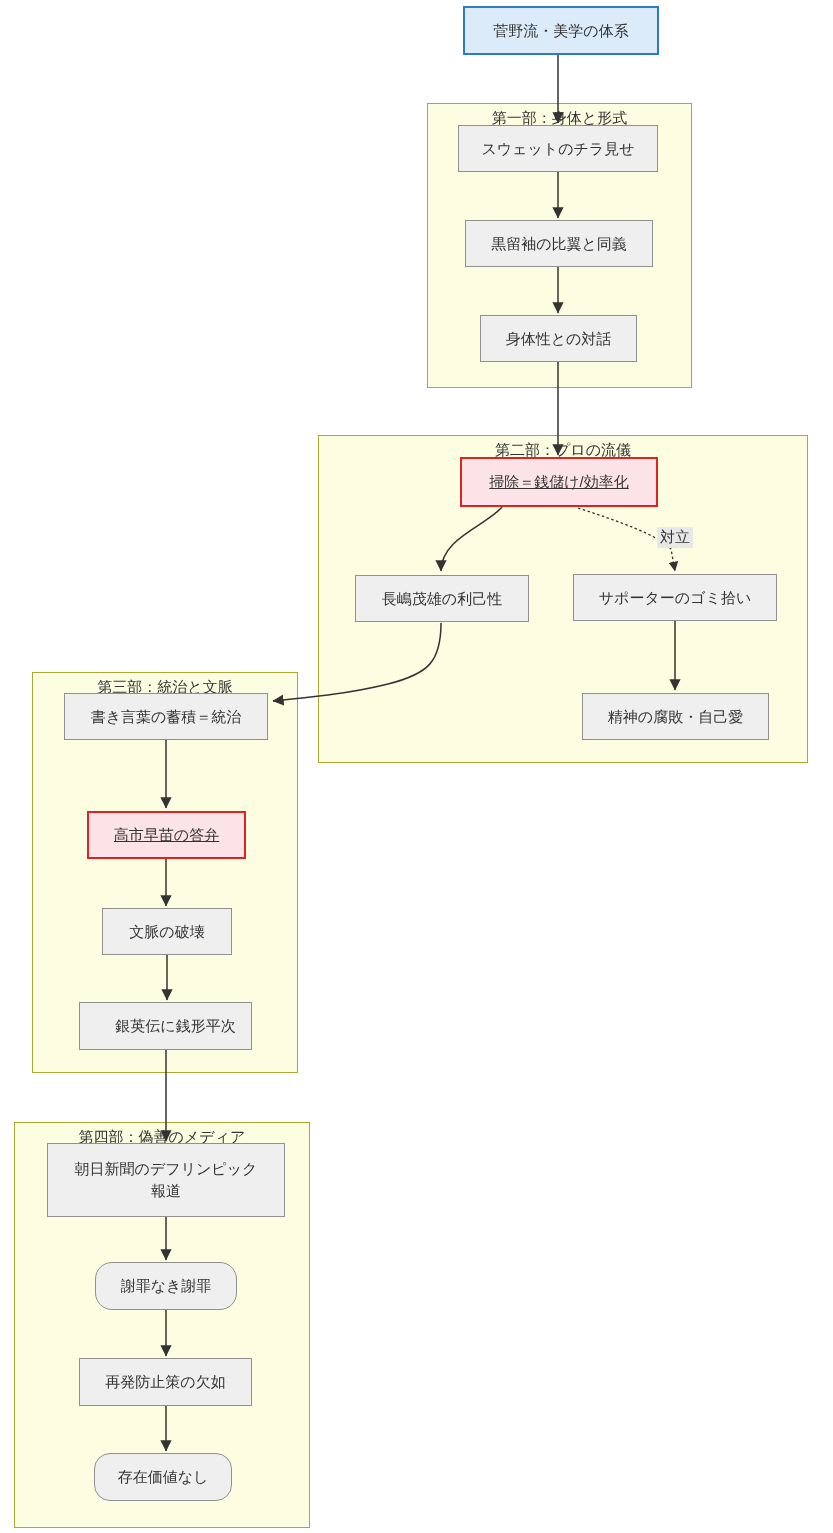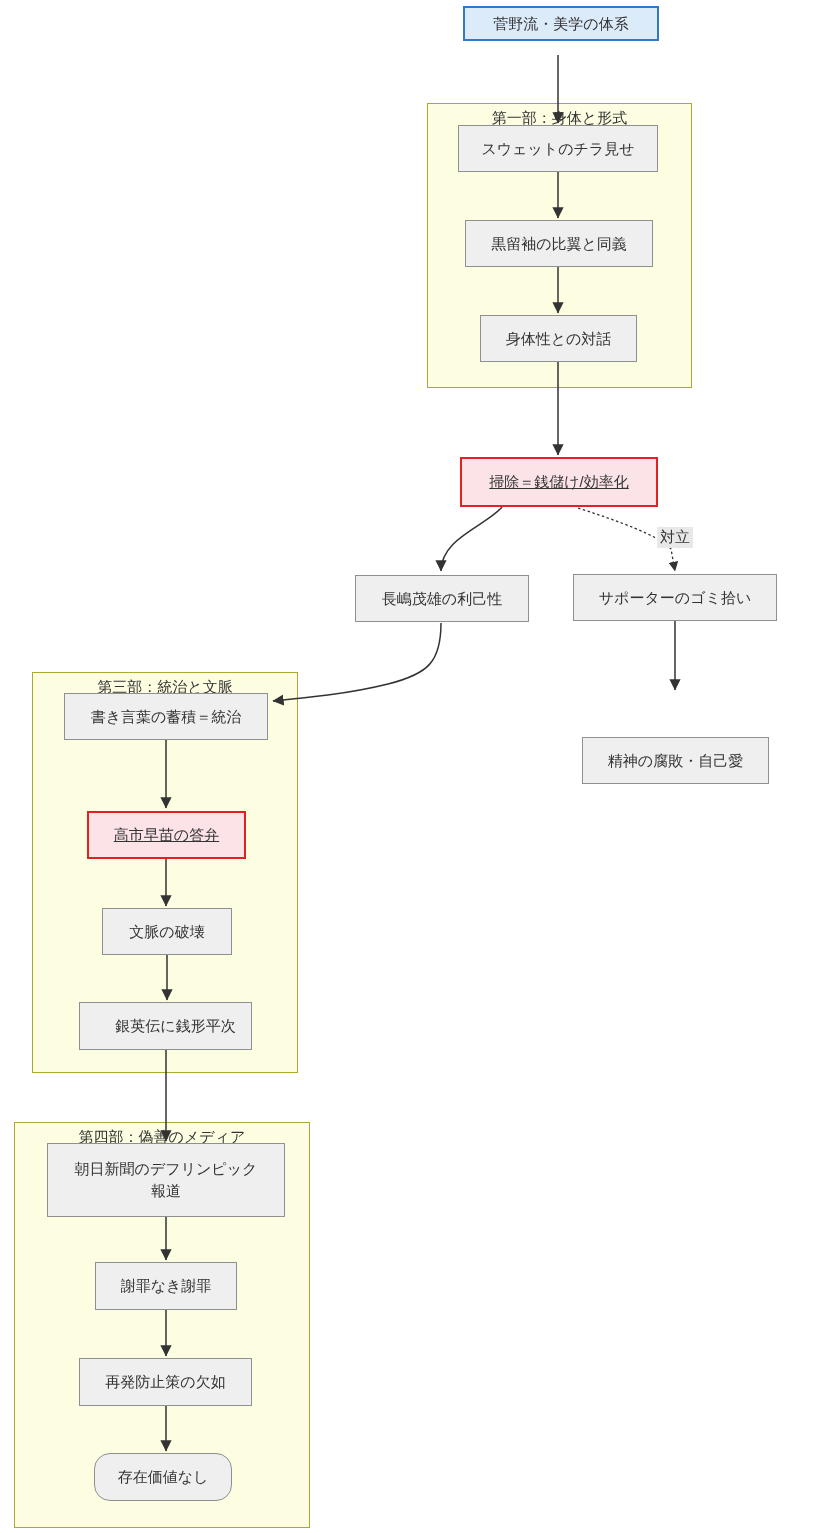--- a/index.html
+++ b/index.html
@@ -42,20 +42,23 @@
   }
 </style>
 </head>
 <body>
 
 <div id="canvas">
 
   <div class="section" style="left:427px;top:103px;width:265px;height:285px;">
     <div class="section-title">第一部：身体と形式</div>
   </div>
+  <div class="section" style="left:318px;top:435px;width:490px;height:328px;">
+    <div class="section-title">第二部：プロの流儀</div>
+  </div>
   <div class="section" style="left:32px;top:672px;width:266px;height:401px;">
     <div class="section-title">第三部：統治と文脈</div>
   </div>
   <div class="section" style="left:14px;top:1122px;width:296px;height:406px;">
     <div class="section-title">第四部：偽善のメディア</div>
   </div>
 
   <svg id="edge-layer" width="833" height="1533" viewBox="0 0 833 1533">
     <defs>
       <marker id="arrow" viewBox="0 0 10 10" refX="9.5" refY="5" markerWidth="7.5" markerHeight="7.5" orient="auto">
@@ -72,21 +75,21 @@
     <path class="edge" marker-end="url(#arrow)" d="M441 623 C441 662 428 674 388 684 C348 694 305 698 273 701"></path>
     <path class="edge" marker-end="url(#arrow)" d="M166 740 V808"></path>
     <path class="edge" marker-end="url(#arrow)" d="M166 859 V906"></path>
     <path class="edge" marker-end="url(#arrow)" d="M167 955 V1000"></path>
     <path class="edge" marker-end="url(#arrow)" d="M166 1050 V1141"></path>
     <path class="edge" marker-end="url(#arrow)" d="M166 1217 V1260"></path>
     <path class="edge" marker-end="url(#arrow)" d="M166 1310 V1356"></path>
     <path class="edge" marker-end="url(#arrow)" d="M166 1406 V1451"></path>
   </svg>
 
-  <div class="node root" style="left:463px;top:6px;width:196px;height:35px;">
+  <div class="node root" style="left:463px;top:6px;width:196px;height:49px;">
     <span>菅野流・美学の体系</span>
   </div>
 
   <div class="node" style="left:458px;top:125px;width:200px;height:47px;align-items:center;">
     <span>スウェットのチラ見せ</span>
   </div>
   <div class="node" style="left:465px;top:220px;width:188px;height:47px;">
     <span>黒留袖の比翼と同義</span>
   </div>
   <div class="node" style="left:480px;top:315px;width:157px;height:47px;">
@@ -95,21 +98,21 @@
 
   <div class="node highlight" style="left:460px;top:457px;width:198px;height:50px;">
     <span>掃除＝銭儲け/効率化</span>
   </div>
   <div class="node" style="left:355px;top:575px;width:174px;height:47px;">
     <span>長嶋茂雄の利己性</span>
   </div>
   <div class="node" style="left:573px;top:574px;width:204px;height:47px;">
     <span>サポーターのゴミ拾い</span>
   </div>
-  <div class="node" style="left:582px;top:693px;width:187px;height:47px;margin-top:44px;">
+  <div class="node" style="left:582px;top:693px;width:187px;height:47px;">
     <span>精神の腐敗・自己愛</span>
   </div>
   <div class="edge-label" style="left:657px;top:527px;">対立</div>
 
   <div class="node" style="left:64px;top:693px;width:204px;height:47px;">
     <span>書き言葉の蓄積＝統治</span>
   </div>
   <div class="node highlight" style="left:87px;top:811px;width:159px;height:48px;">
     <span>高市早苗の答弁</span>
   </div>
@@ -117,21 +120,21 @@
     <span>文脈の破壊</span>
   </div>
   <div class="node" style="left:79px;top:1002px;width:173px;height:48px;padding-left:20px;">
     <span>銀英伝に銭形平次</span>
   </div>
 
   <div class="node" style="left:47px;top:1143px;width:238px;height:74px;">
     <span>朝日新聞のデフリンピック</span>
     <span>報道</span>
   </div>
-  <div class="node" style="left:95px;top:1262px;width:142px;height:48px;">
+  <div class="node" style="left:95px;top:1262px;width:142px;height:48px;border-radius:17px;">
     <span>謝罪なき謝罪</span>
   </div>
   <div class="node" style="left:79px;top:1358px;width:173px;height:48px;">
     <span>再発防止策の欠如</span>
   </div>
   <div class="node" style="left:94px;top:1453px;width:138px;height:48px;border-radius:16px;">
     <span>存在価値なし</span>
   </div>
 
 </div>

